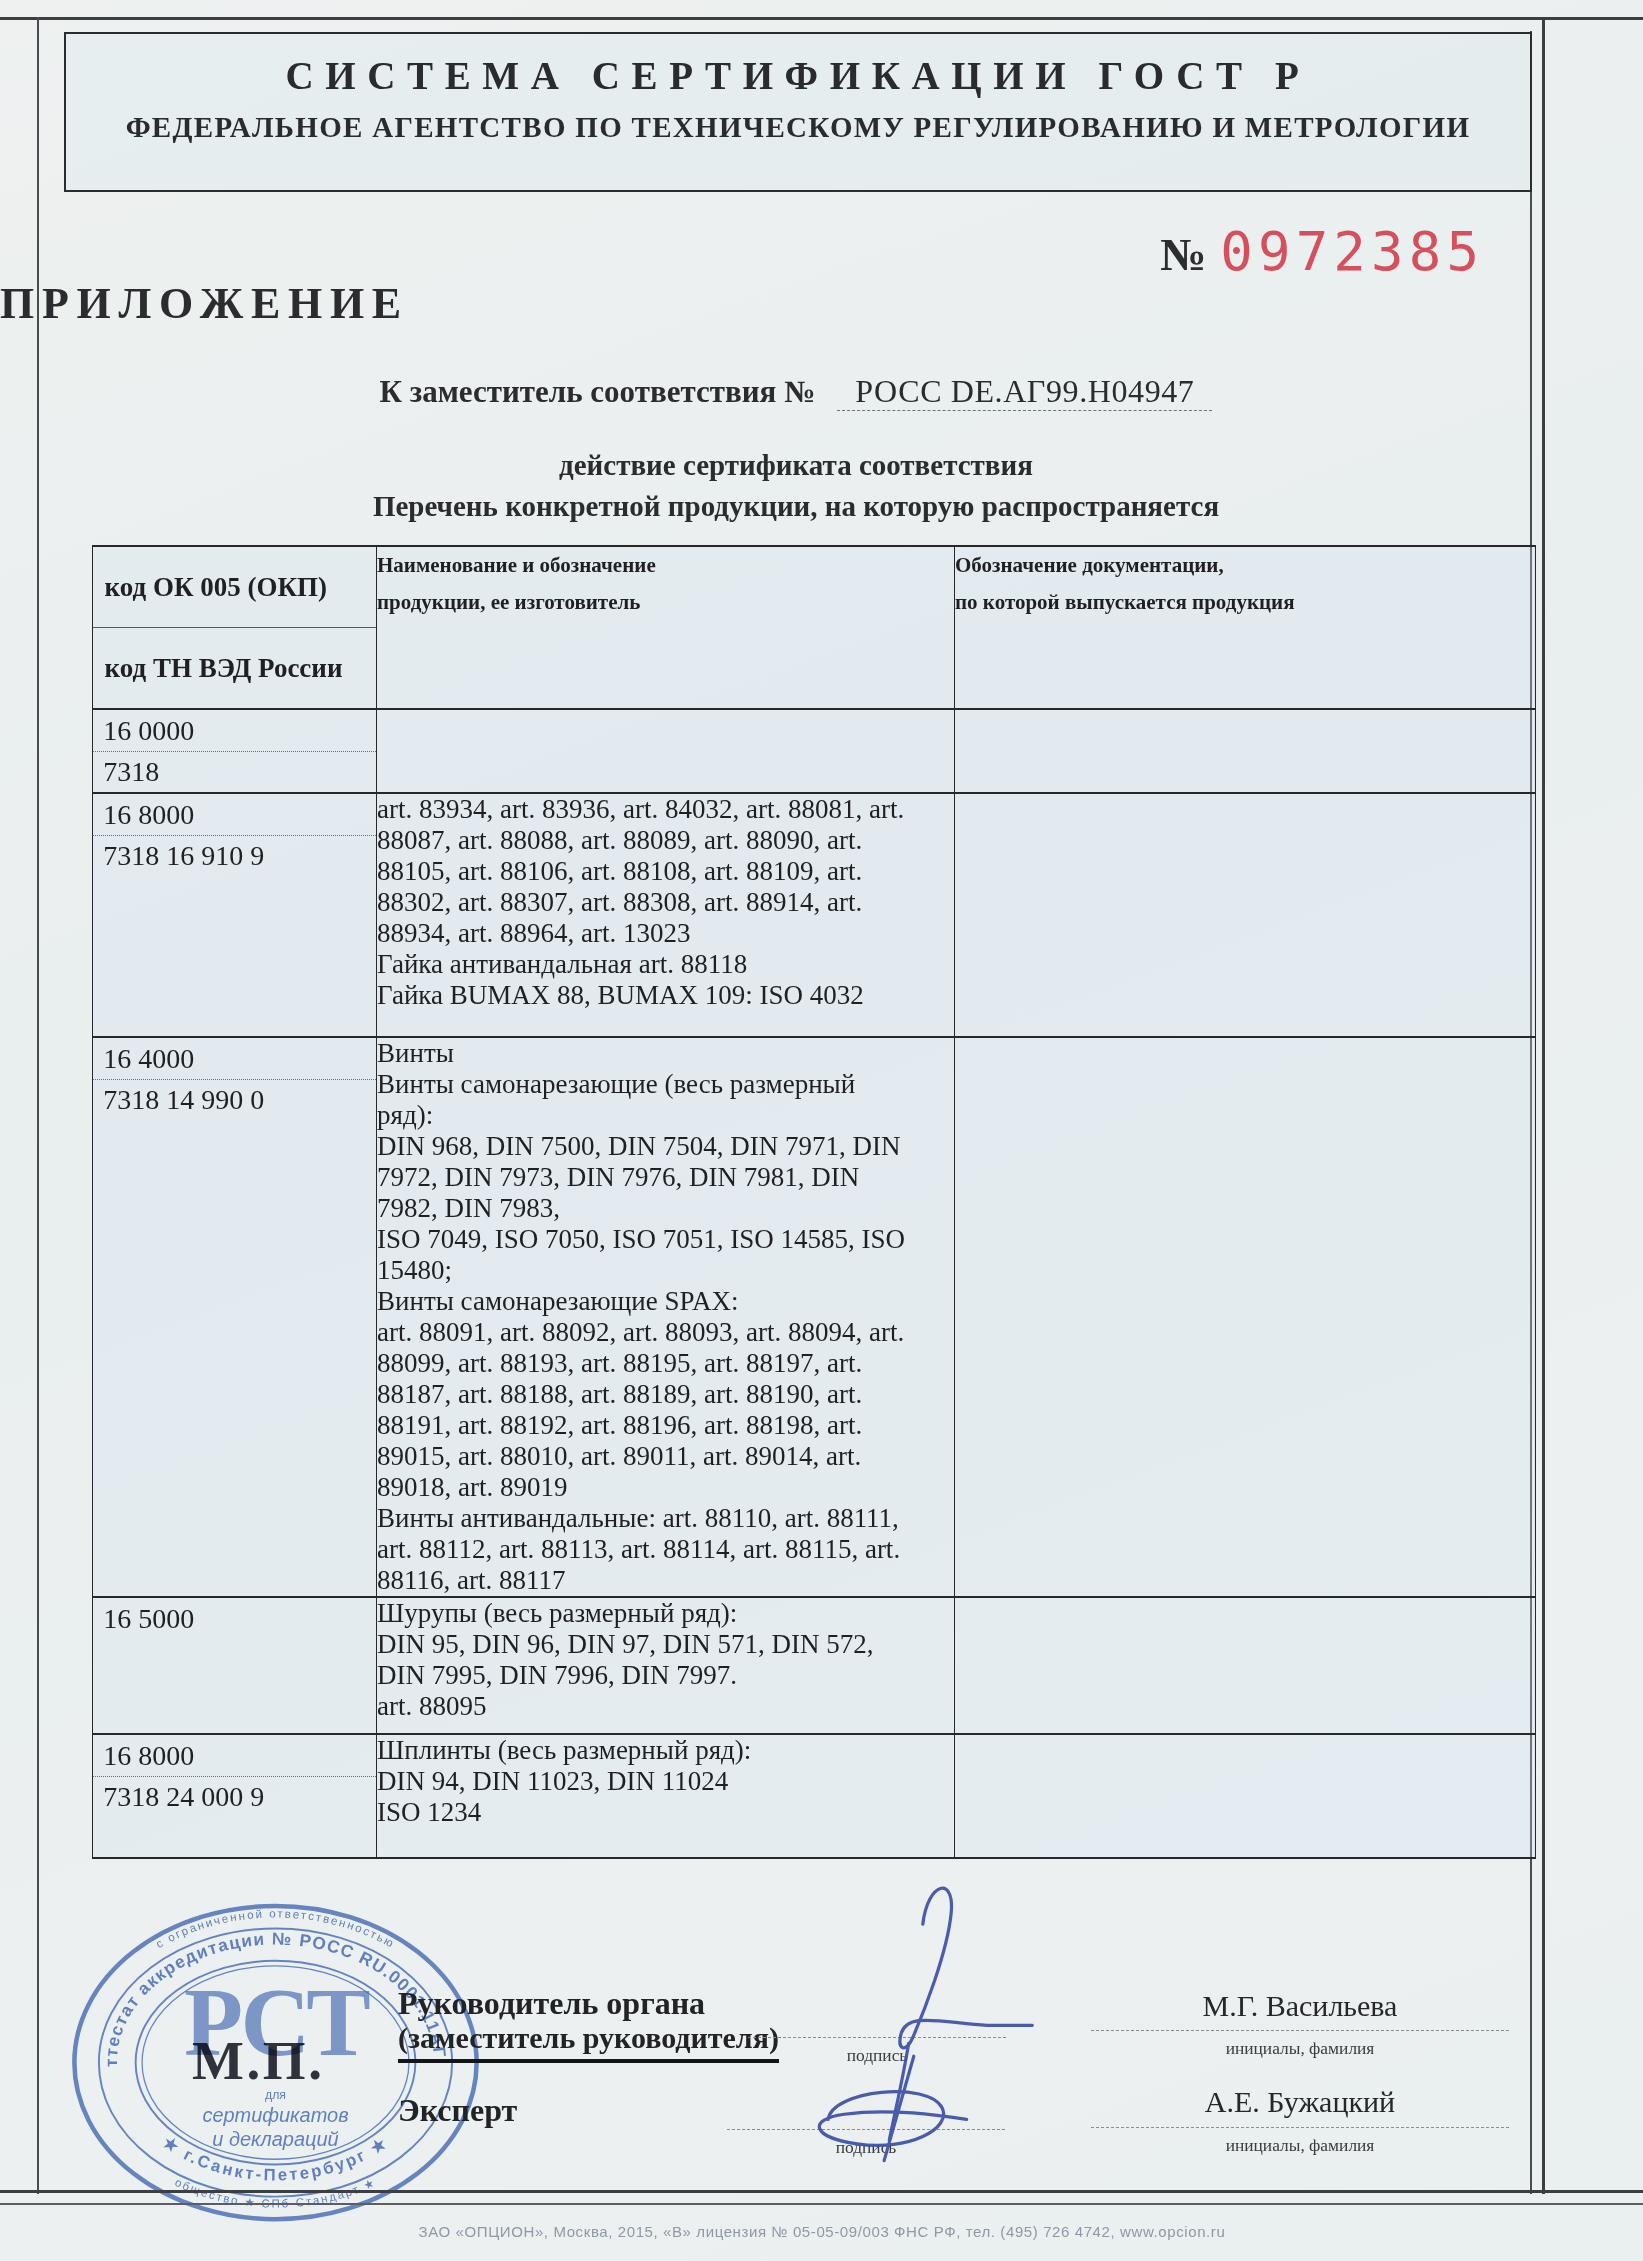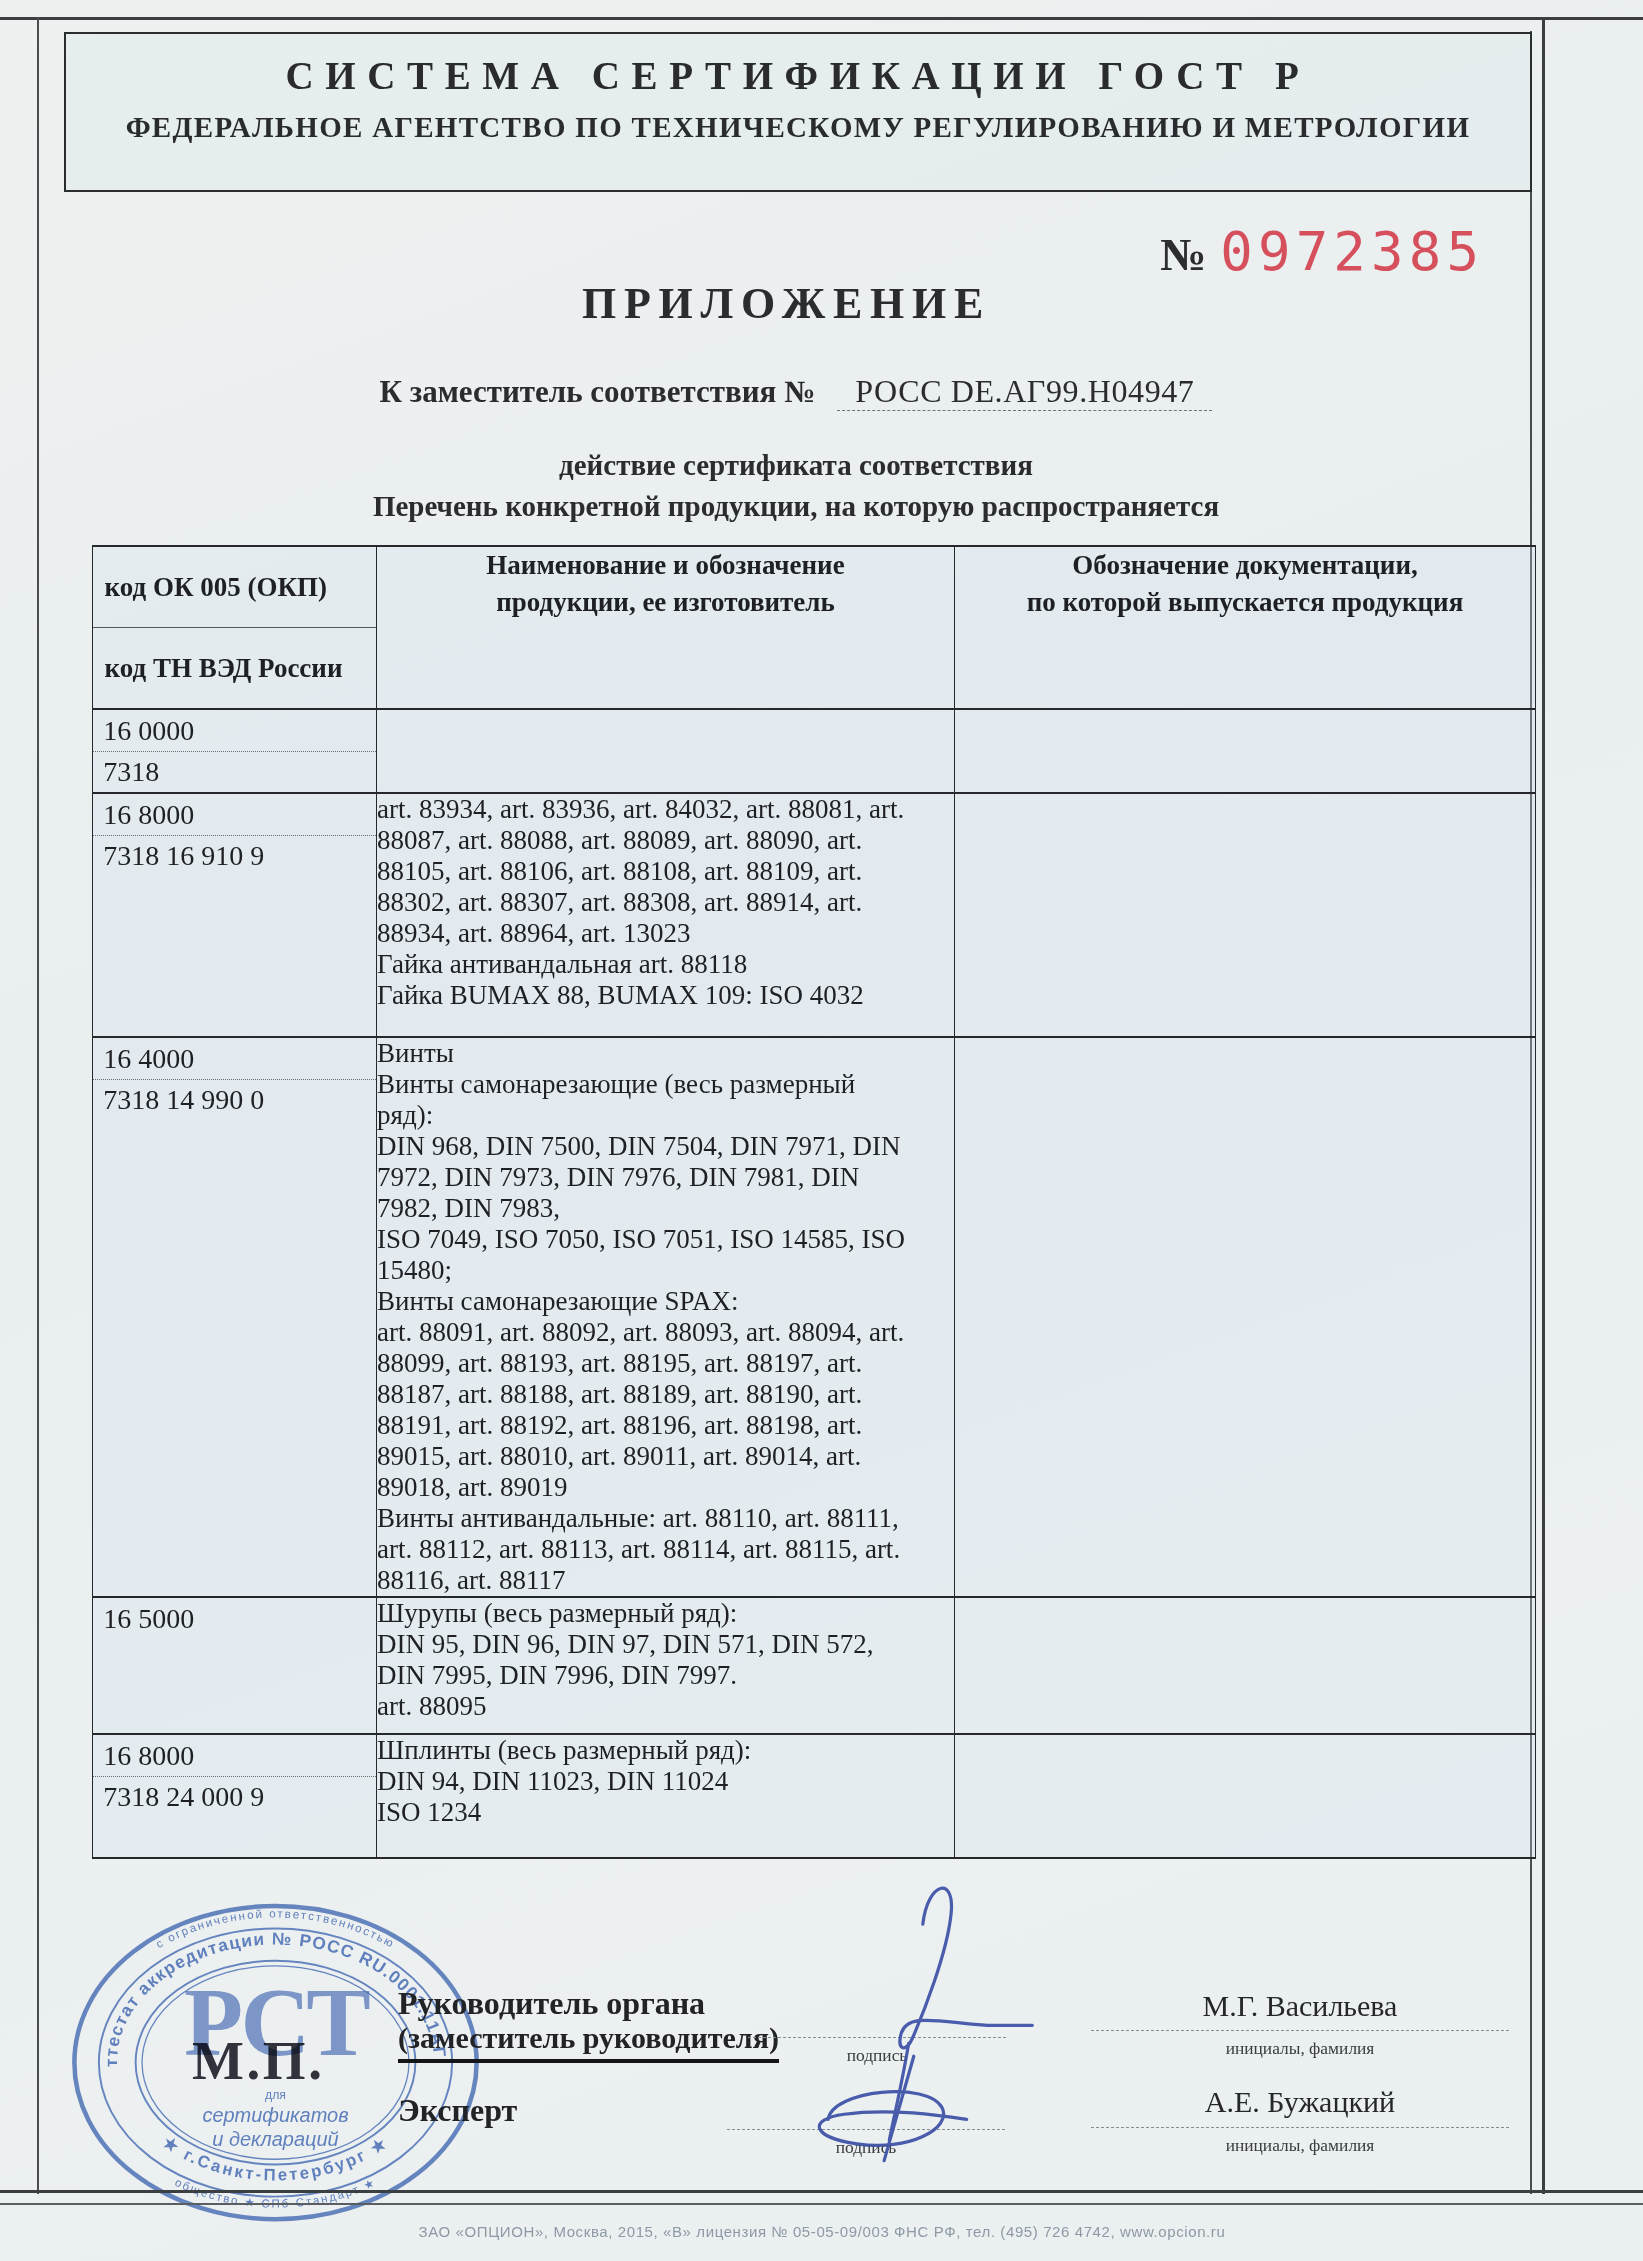--- a/index.html
+++ b/index.html
@@ -21,21 +21,21 @@
     border:2.6px solid #2b2c2e; box-sizing:border-box; text-align:center;
     background:rgba(219,231,239,0.35);
   }
   .header-box .h1 { margin-top:19.3px; font-size:39px; font-weight:bold; letter-spacing:11.6px; color:#2a2b2e; }
   .header-box .h2 { margin-top:13px; font-size:29px; font-weight:bold; letter-spacing:1.3px; color:#2a2b2e; }
 
   .serial { position:absolute; left:1160px; top:220px; white-space:nowrap; }
   .serial .sign { font-size:46px; font-weight:bold; color:#2c2d30; margin-right:14px; }
   .serial .digits { font-size:54px; color:#d5505c; font-family:"DejaVu Sans Mono", monospace; letter-spacing:5.2px; }
 
-  .doc-title { position:absolute; left:0; top:278px; width:1573px; text-align:center;
+  .doc-title { position:absolute; left:0; top:278px; width:1573px; text-align:left;
     font-size:44px; font-weight:bold; letter-spacing:7.7px; color:#2b2c2f; }
 
   .cert-line { position:absolute; left:0; top:373px; width:1592px; text-align:center;
     font-size:31px; font-weight:bold; color:#2b2c2f; white-space:nowrap; }
   .cert-line .cert-num { font-weight:normal; font-size:32px; margin-left:22px; padding:0 18px 1.3px 18px;
     border-bottom:1.9px dashed #6b7280; letter-spacing:0.6px; }
 
   .subtitle { position:absolute; left:0; top:445px; width:1592px; text-align:center;
     font-size:29px; font-weight:bold; line-height:41px; color:#2b2c2f; }
 
@@ -45,21 +45,21 @@
     border-left:1.3px solid #26282b; border-right:1.3px solid #26282b;
     border-top:2.6px solid #26282b; border-bottom:2.6px solid #26282b;
     vertical-align:top; box-sizing:border-box; padding:0;
   }
   th.hdr-col1 { width:284px; }
   th.hdr-col2 { width:578px; }
   th.hdr-col3 { width:581px; }
   .hdr-col1 .codebox { height:80px; display:flex; align-items:center; padding-left:11.6px;
     font-size:27px; font-weight:bold; text-align:left; }
   .hdr-col1 .codebox.first { border-bottom:1.9px solid #55585c; }
-  th.hdr-mid { vertical-align:middle; font-size:27px; font-weight:bold; text-align:center;
+  th.hdr-mid { vertical-align:middle; font-size:21px; font-weight:bold; text-align:left;
     white-space:pre-line; line-height:37px; }
   td.code-cell { font-size:28px; }
   .code-top { padding:5.2px 6.4px 3.9px 10.3px; }
   .code-top.dotted { border-bottom:1.9px dotted #6a6e72; }
   .code-bottom { padding:3.9px 6.4px 3.9px 10.3px; }
   td.name-cell { font-size:27px; line-height:31px; padding:5.2px 7.7px 6.4px 11.6px; white-space:pre-line; }
   td.doc-cell {}
 
   .sign-label { position:absolute; font-weight:bold; color:#222326; }
   .role1a { left:398px; top:1985px; font-size:32px; }

